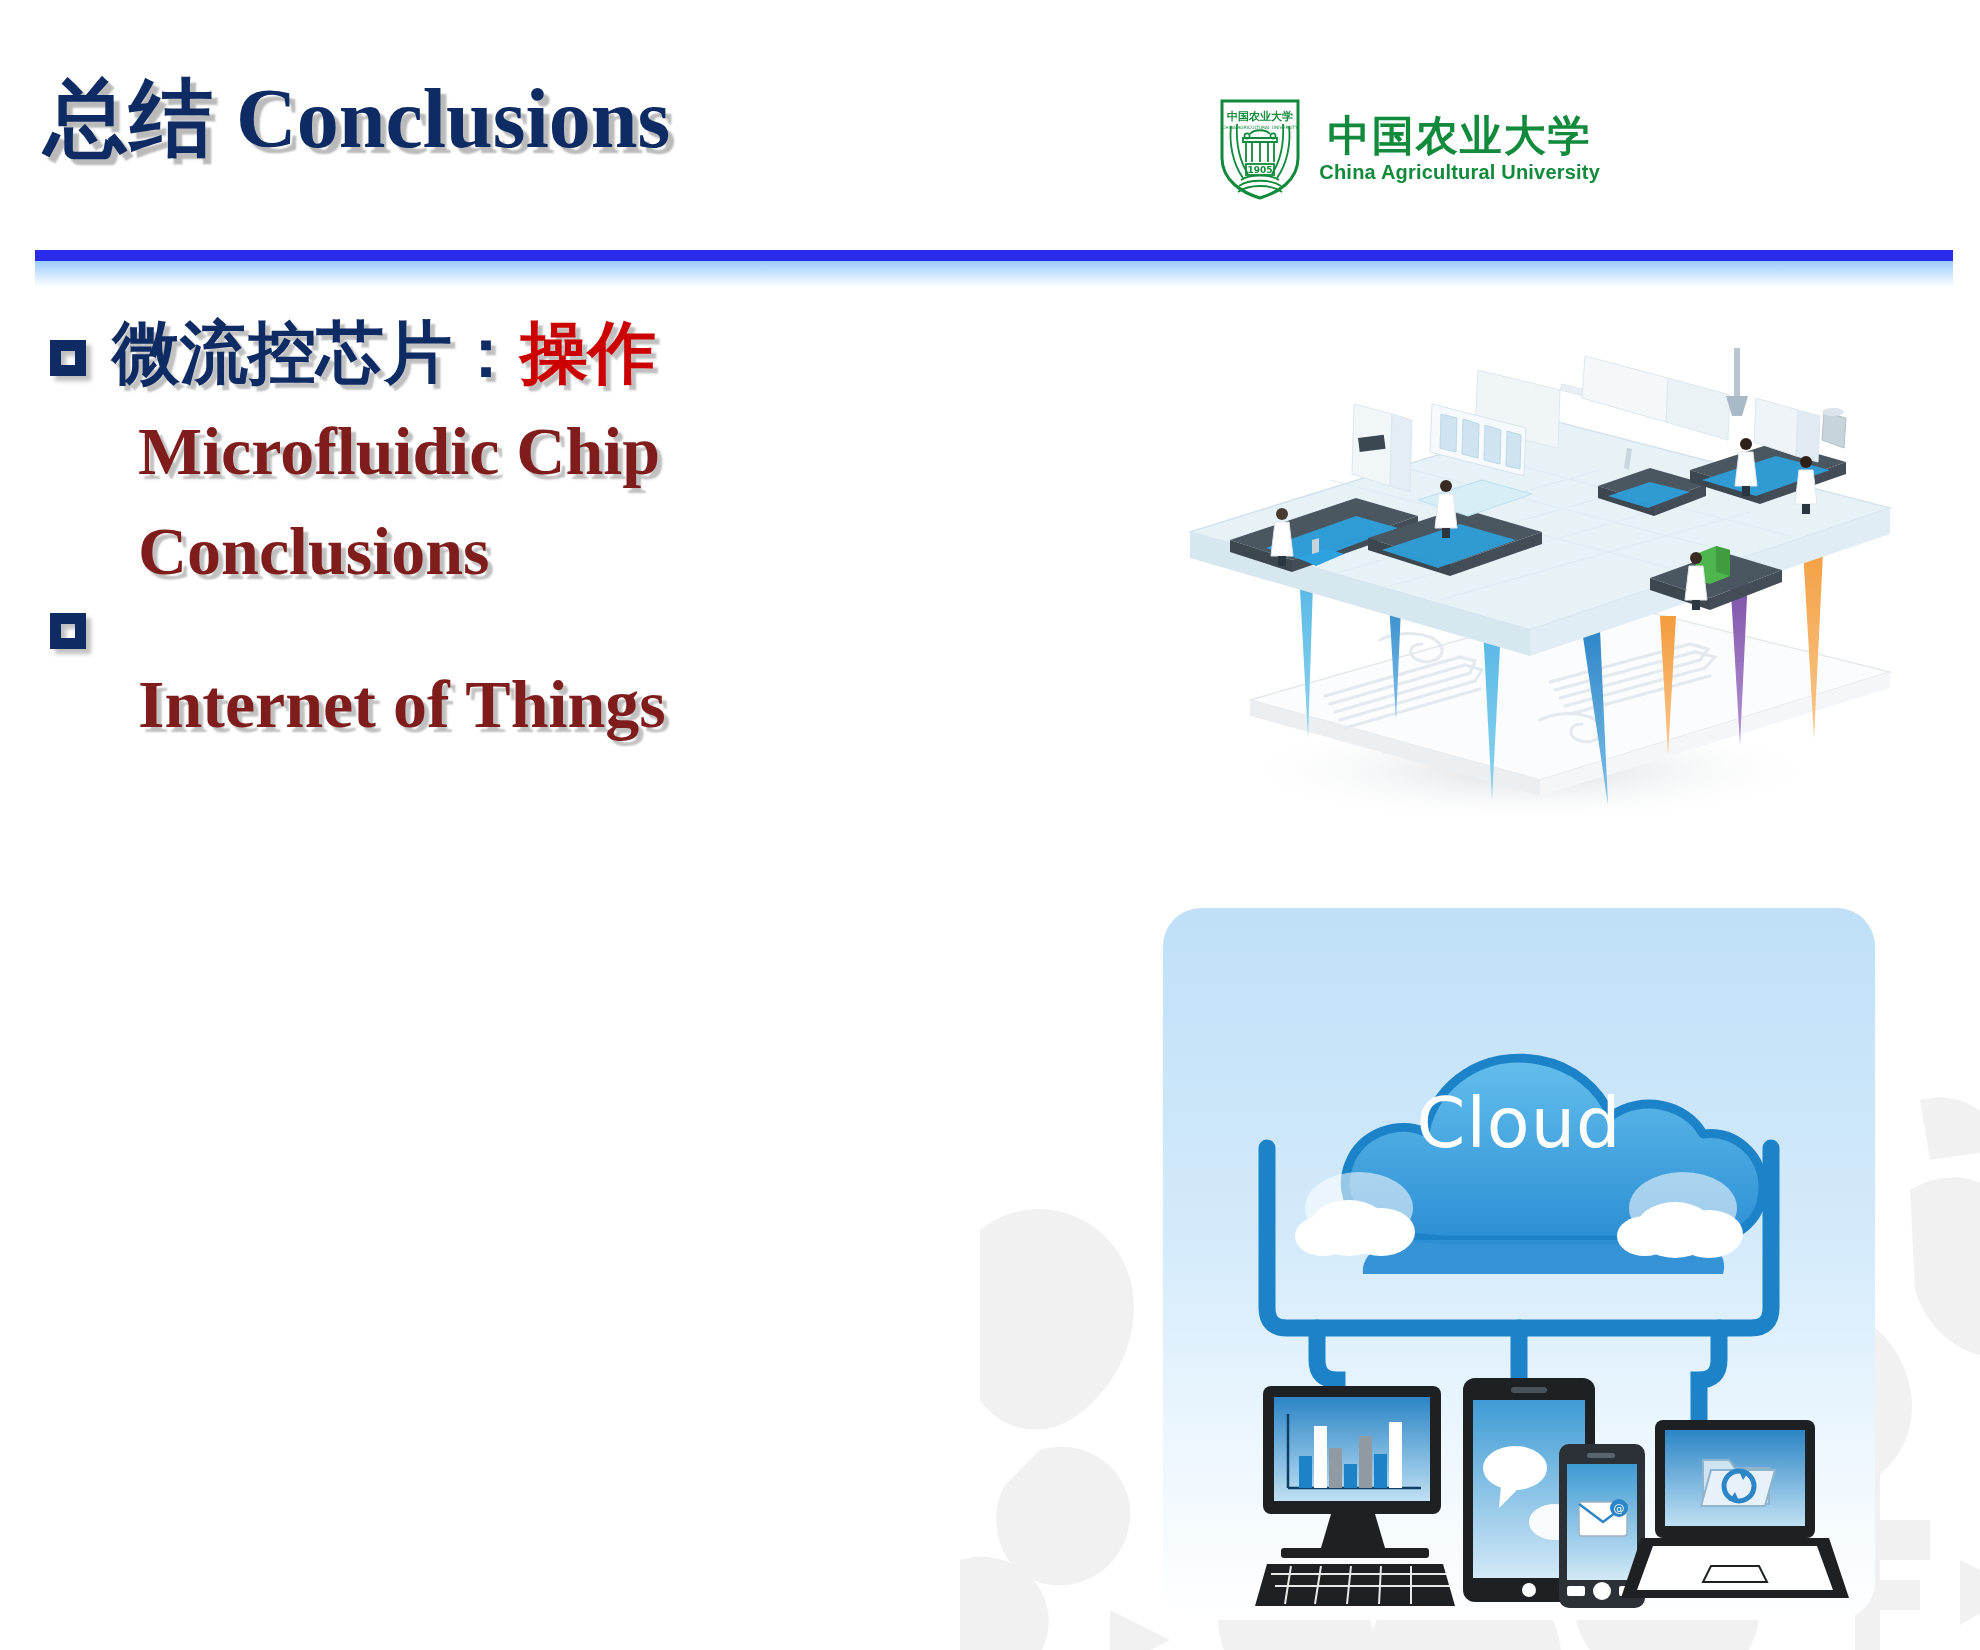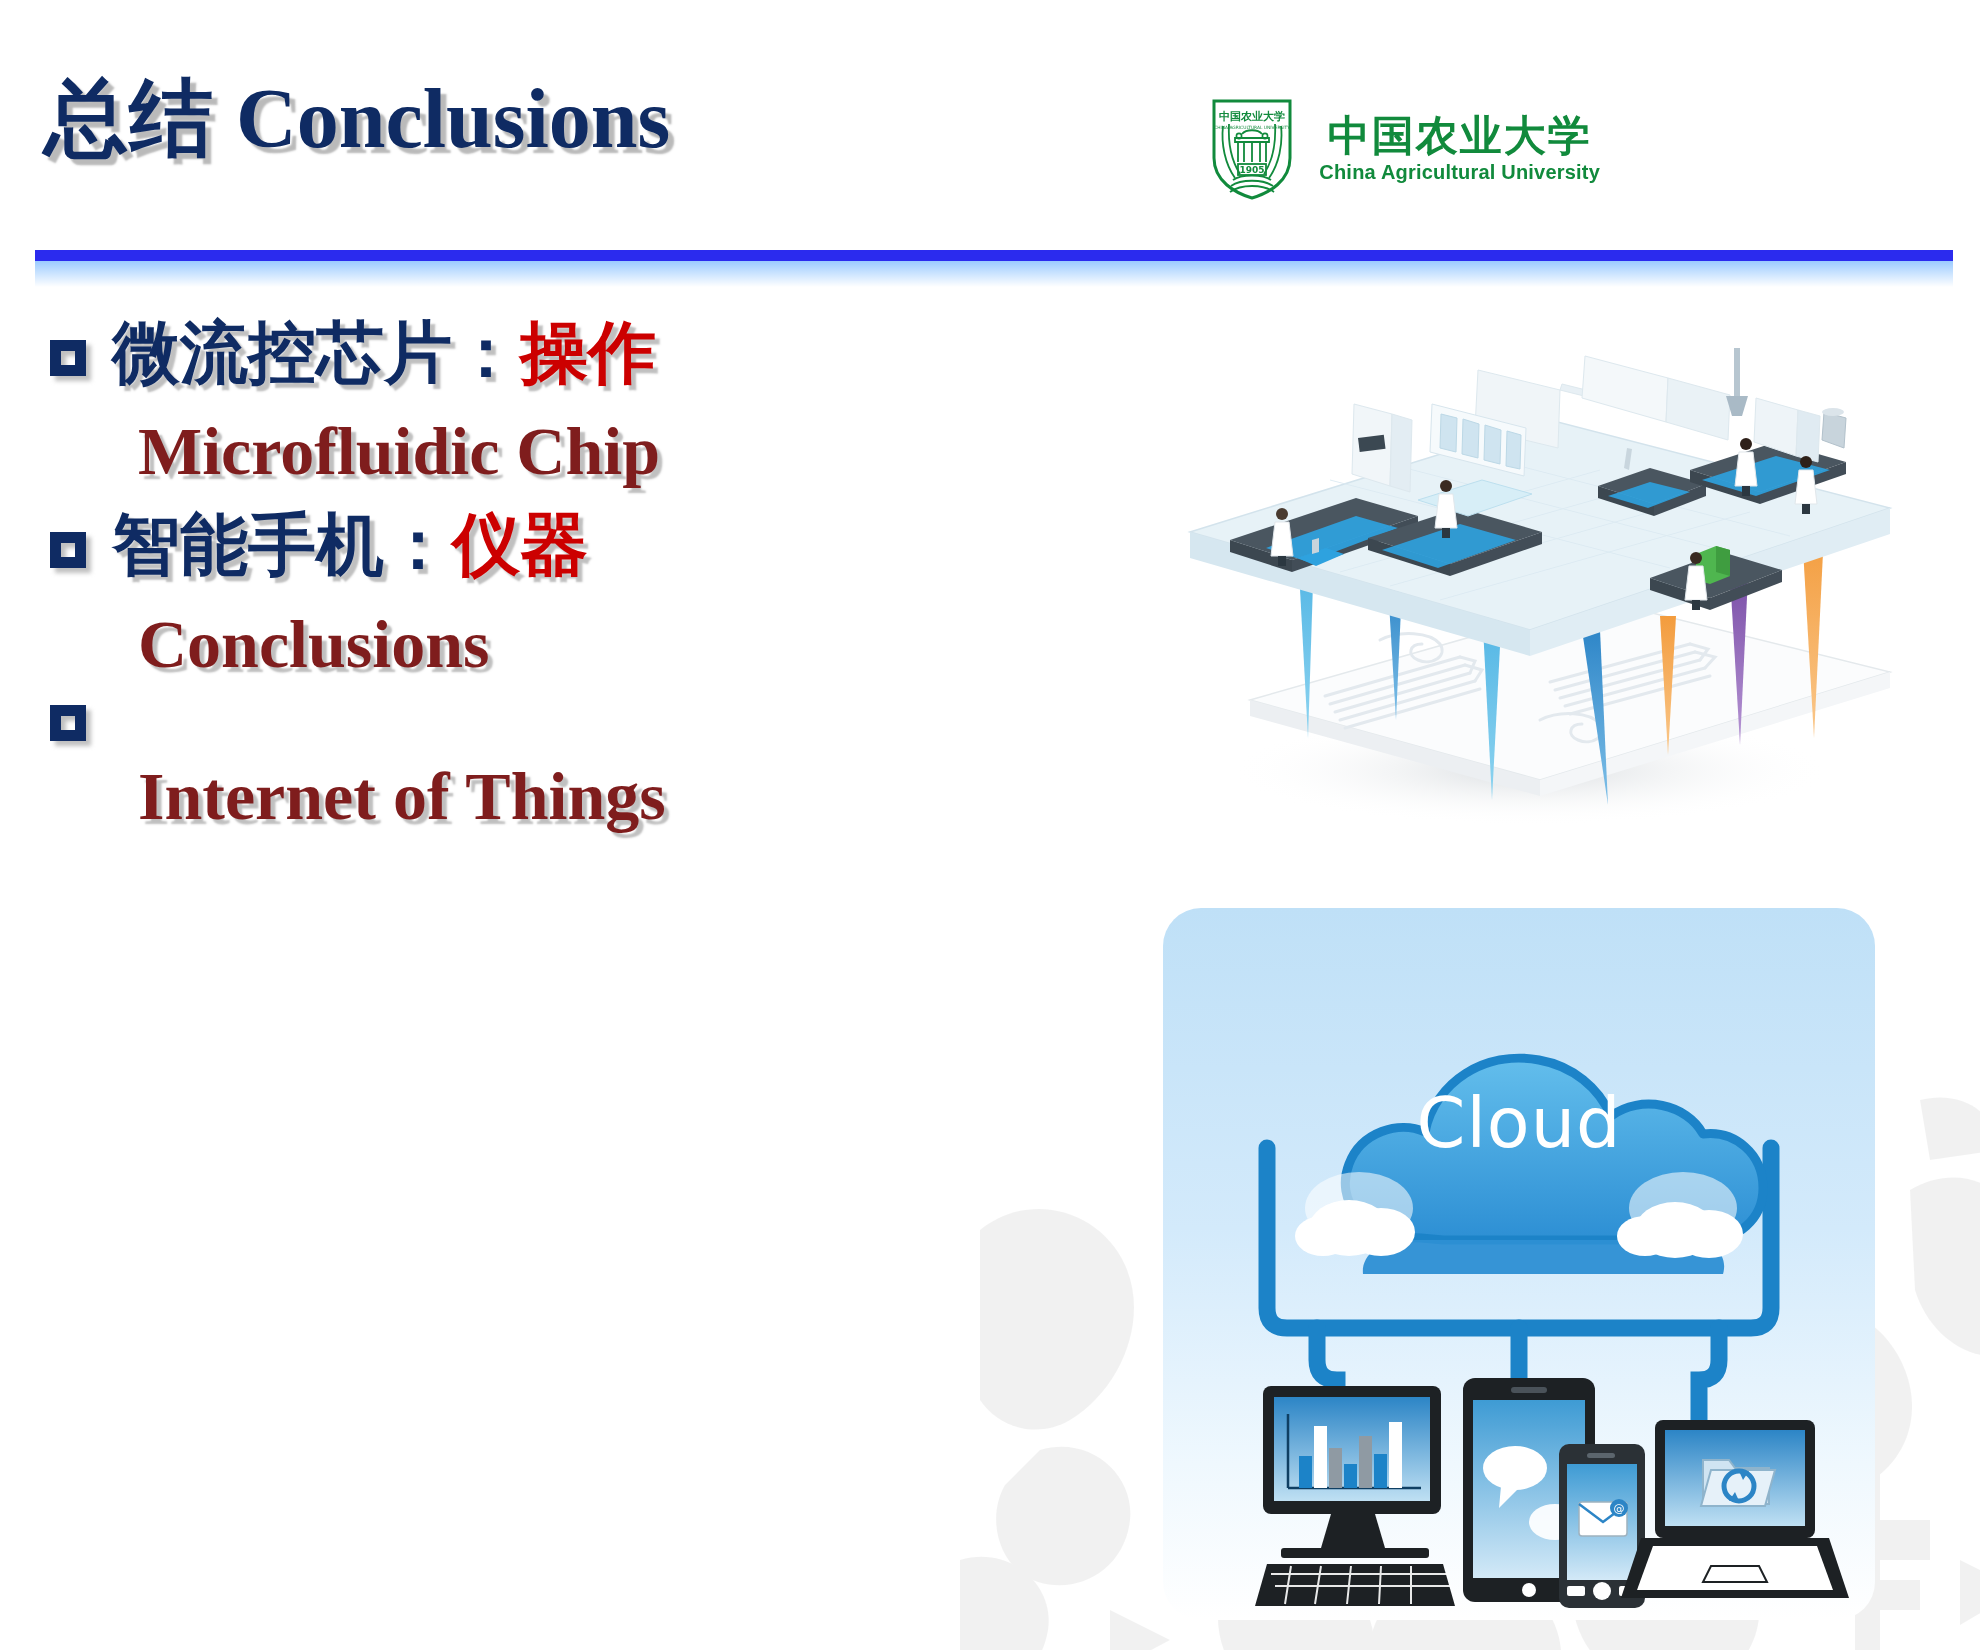--- a/index.html
+++ b/index.html
@@ -59,21 +59,21 @@
     margin-left: 22px;
   }
 
   
   .logo-block {
     position: absolute;
     right: 18px;
     top: 96px;
     display: flex;
     align-items: center;
-    gap: 24px;
+    gap: 16px;
   }
   .logo-shield { width: 86px; height: 106px; display: block; }
   .logo-words { display: flex; flex-direction: column; align-items: center; }
   .logo-cn {
     font-family: "DejaVu Sans", "Liberation Sans", sans-serif;
     font-weight: bold;
     font-size: 42px;
     color: #118A3C;
     letter-spacing: 2px;
     line-height: 1.05;
@@ -252,24 +252,20 @@
 
   <div class="bullet-group">
     <div class="bullet-line">
       <span class="bullet-marker"></span>
       <span class="bullet-cn"><span>微流控芯片：</span><span class="hl">操作</span></span>
     </div>
     <div class="bullet-en">Microfluidic Chip</div>
   </div>
 
   <div class="bullet-group">
-    <div class="bullet-line">
-      <span class="bullet-marker"></span>
-      <span class="bullet-cn"><span>智能手机：</span><span class="hl">仪器</span></span>
-    </div>
     <div class="bullet-en">Conclusions</div>
   </div>
 
   <div class="bullet-group">
     <div class="bullet-line">
       <span class="bullet-marker"></span>
     </div>
     <div class="bullet-en">Internet of Things</div>
   </div>
 

